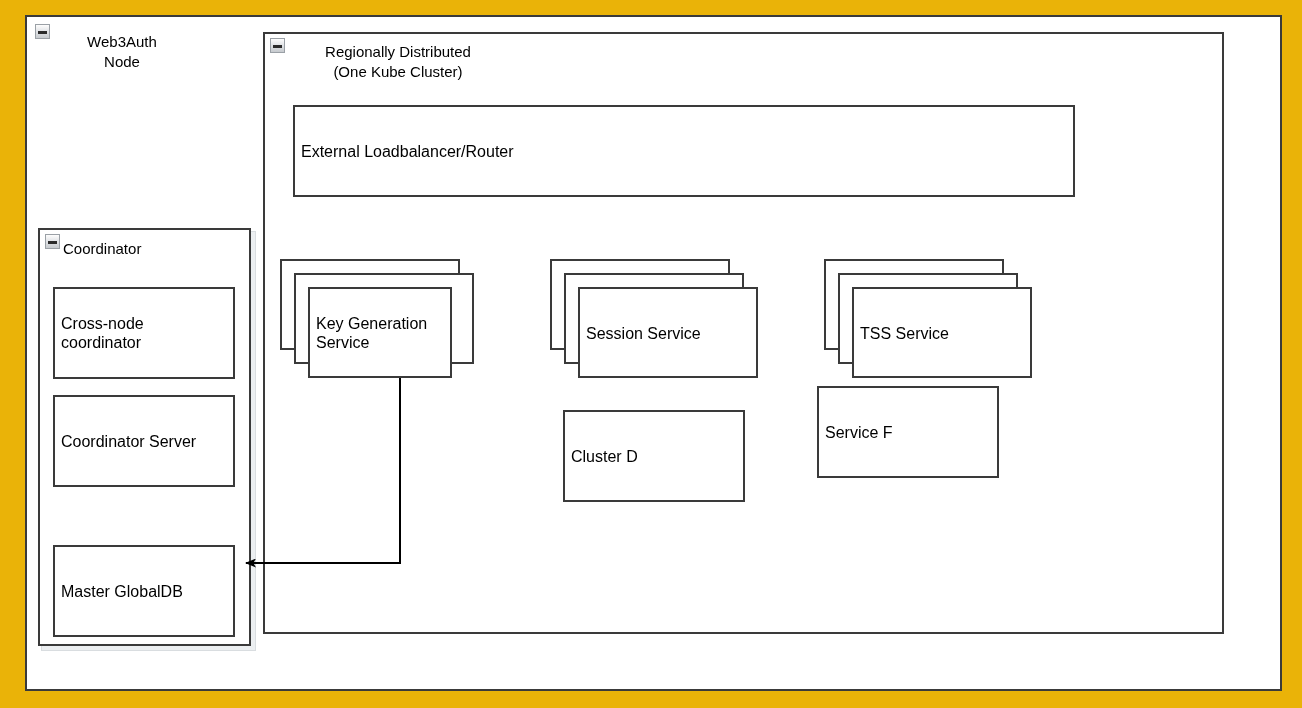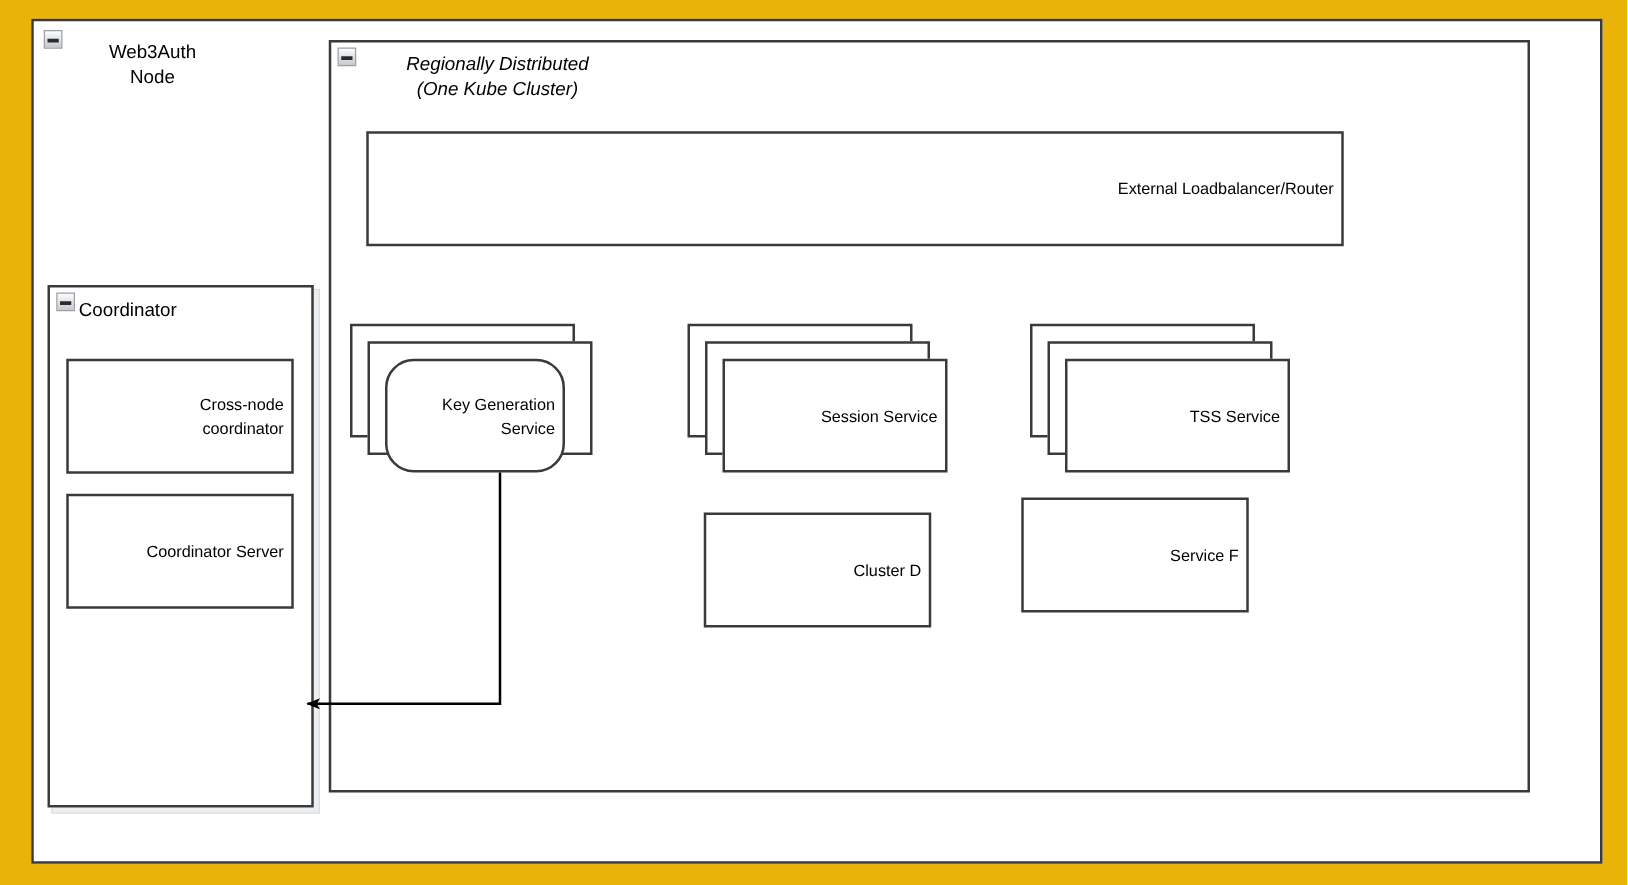--- a/index.html
+++ b/index.html
@@ -34,22 +34,22 @@
   .framed {
     box-shadow: 4px 4px 0 0 #eceff1, 4px 4px 0 1px #d9dde0;
   }
 
   .box-label {
     position: absolute;
     left: 0;
     right: 0;
     top: 50%;
     transform: translateY(-50%);
-    text-align: right;
-    font-size: 13px;
+    text-align: left;
+    font-size: 16px;
     line-height: 19px;
     color: #000000;
     white-space: pre-line;
     padding: 0 6px;
     box-sizing: border-box;
   }
 
   
   .container-title {
     position: absolute;
@@ -108,31 +108,31 @@
 
   <div class="container-box" style="left:25px; top:15px; width:1257px; height:676px;"></div>
 
   <div class="collapse-icon" style="left:35px; top:24px;"></div>
   <div class="container-title" style="left:55px; top:32px; width:134px;">Web3Auth
 Node</div>
 
   <div class="container-box" style="left:263px; top:32px; width:961px; height:602px;"></div>
 
   <div class="collapse-icon" style="left:270px; top:38px;"></div>
-  <div class="container-title" style="left:288px; top:42px; width:220px;font-style:italic;">Regionally Distributed
+  <div class="container-title" style="left:288px; top:42px; width:220px;">Regionally Distributed
 (One Kube Cluster)</div>
 
   <div class="box" style="left:293px; top:105px; width:782px; height:92px;">
     <div class="box-label">External Loadbalancer/Router</div>
   </div>
 
   <div class="stack" style="left:280px; top:259px; width:208px; height:119px;">
     <div class="layer" style="left:0px; top:0px; width:180px; height:91px;"></div>
     <div class="layer" style="left:14px; top:14px; width:180px; height:91px;"></div>
-    <div class="layer" style="left:28px; top:28px; width:144px; height:91px;border-radius:23px;">
+    <div class="layer" style="left:28px; top:28px; width:144px; height:91px;">
       <div class="box-label">Key Generation
 Service</div>
     </div>
   </div>
 
   <div class="stack" style="left:550px; top:259px; width:208px; height:119px;">
     <div class="layer" style="left:0px; top:0px; width:180px; height:91px;"></div>
     <div class="layer" style="left:14px; top:14px; width:180px; height:91px;"></div>
     <div class="layer" style="left:28px; top:28px; width:180px; height:91px;">
       <div class="box-label">Session Service</div>
@@ -144,38 +144,41 @@
     <div class="layer" style="left:14px; top:14px; width:180px; height:91px;"></div>
     <div class="layer" style="left:28px; top:28px; width:180px; height:91px;">
       <div class="box-label">TSS Service</div>
     </div>
   </div>
 
   <div class="box" style="left:563px; top:410px; width:182px; height:92px;">
     <div class="box-label">Cluster D</div>
   </div>
 
-  <div class="box" style="left:817px; top:398px; width:182px; height:92px;">
+  <div class="box" style="left:817px; top:386px; width:182px; height:92px;">
     <div class="box-label">Service F</div>
   </div>
 
   <div class="container-box framed" style="left:38px; top:228px; width:213px; height:418px;"></div>
 
   <div class="collapse-icon" style="left:45px; top:234px;"></div>
   <div class="container-title" style="left:63px; top:239px; width:130px; text-align:left;">Coordinator</div>
 
   <div class="box" style="left:53px; top:395px; width:182px; height:92px;">
     <div class="box-label">Coordinator Server</div>
   </div>
 
   <div class="box" style="left:53px; top:287px; width:182px; height:92px;">
     <div class="box-label">Cross-node
 coordinator</div>
   </div>
 
+  <div class="box" style="left:53px; top:545px; width:182px; height:92px;">
+    <div class="box-label">Master GlobalDB</div>
+  </div>
 
   <svg class="connector" viewBox="0 0 1302 708" width="1302" height="708">
     <defs>
       <marker id="arrowhead" markerWidth="11" markerHeight="9" refX="10" refY="4.5" orient="auto" markerUnits="userSpaceOnUse">
         <path d="M0,0 L11,4.5 L0,9 L2.6,4.5 Z" fill="#000000"></path>
       </marker>
     </defs>
     <path d="M400,378 L400,563 L246,563" fill="none" stroke="#000000" stroke-width="2" marker-end="url(#arrowhead)"></path>
   </svg>
 

